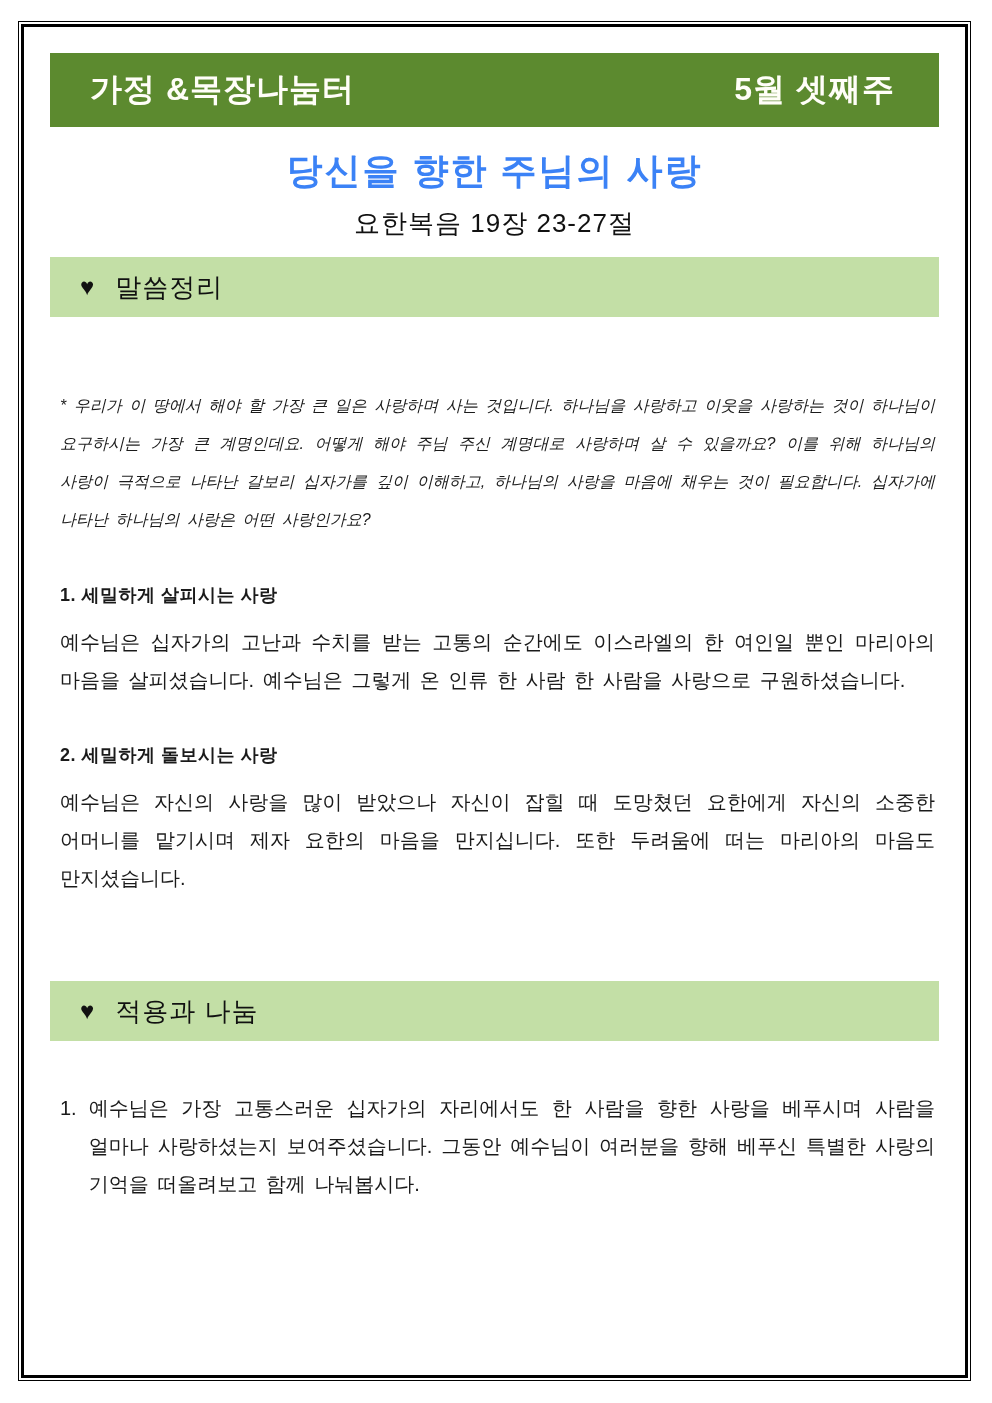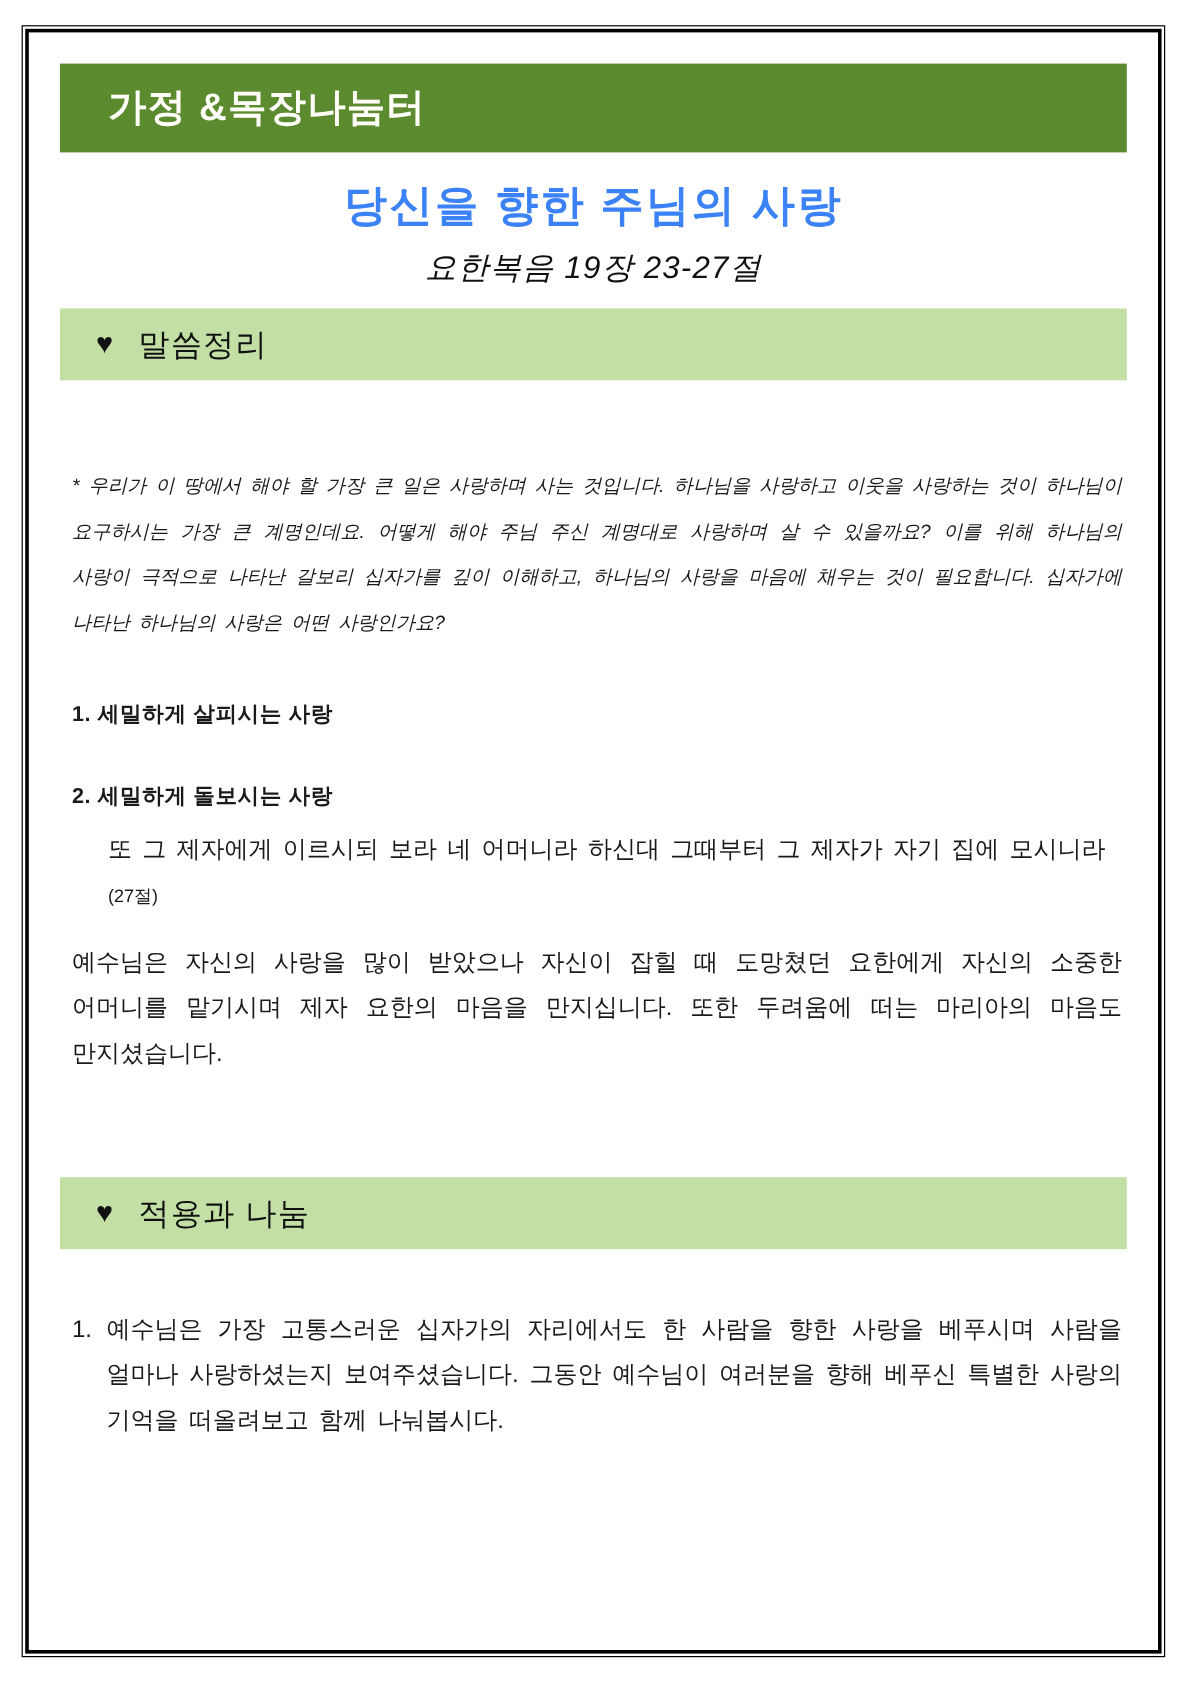--- a/index.html
+++ b/index.html
@@ -52,21 +52,20 @@
     letter-spacing: 2px;
     color: #3b82f6;
   }
   .subtitle {
     margin-top: 10px;
     text-align: center;
     font-size: 26px;
     font-weight: 500;
     letter-spacing: 1px;
     color: #111111;
-    font-style: italic;
   }
   
   .section-bar {
     margin-top: 16px;
     height: 60px;
     background: var(--light-green);
     display: flex;
     align-items: center;
     padding-left: 30px;
     font-size: 26px;
@@ -140,42 +139,40 @@
 </head>
 <body>
 
 <div class="sheet">
   <div class="border-outer">
     <div class="border-inner">
       <div class="content">
 
         <div class="header-bar">
           <span>가정 &amp;목장나눔터</span>
+          <span>5월 셋째주</span>
         </div>
 
         <div class="page-title">당신을 향한 주님의 사랑</div>
         <div class="subtitle">요한복음 19장 23-27절</div>
 
         <div class="section-bar">
           <span class="heart">♥</span>
           <span>말씀정리</span>
         </div>
 
         <p class="intro">* 우리가 이 땅에서 해야 할 가장 큰 일은 사랑하며 사는 것입니다. 하나님을 사랑하고 이웃을 사랑하는 것이 하나님이 요구하시는 가장 큰 계명인데요. 어떻게 해야 주님 주신 계명대로 사랑하며 살 수 있을까요? 이를 위해 하나님의 사랑이 극적으로 나타난 갈보리 십자가를 깊이 이해하고, 하나님의 사랑을 마음에 채우는 것이 필요합니다. 십자가에 나타난 하나님의 사랑은 어떤 사랑인가요?</p>
 
         <div>
           <div class="point-title">1. 세밀하게 살피시는 사랑</div>
+          <p class="commentary">예수님은 십자가의 고난과 수치를 받는 고통의 순간에도 이스라엘의 한 여인일 뿐인 마리아의 마음을 살피셨습니다. 예수님은 그렇게 온 인류 한 사람 한 사람을 사랑으로 구원하셨습니다.</p>
         </div>
 
         <div>
           <div class="point-title">2. 세밀하게 돌보시는 사랑</div>
-          <p class="quote deep">
-            <span>또 그 제자에게 이르시되 보라 네 어머니라 하신대 그때부터 그 제자가 자기 집에 모시니라</span>
-            <span class="verse">(27절)</span>
-          </p>
           <p class="commentary">예수님은 자신의 사랑을 많이 받았으나 자신이 잡힐 때 도망쳤던 요한에게 자신의 소중한 어머니를 맡기시며 제자 요한의 마음을 만지십니다. 또한 두려움에 떠는 마리아의 마음도 만지셨습니다.</p>
         </div>
 
         <div class="section-bar second">
           <span class="heart">♥</span>
           <span>적용과 나눔</span>
         </div>
 
         <div class="app-item first">
           <span class="num">1.</span>

